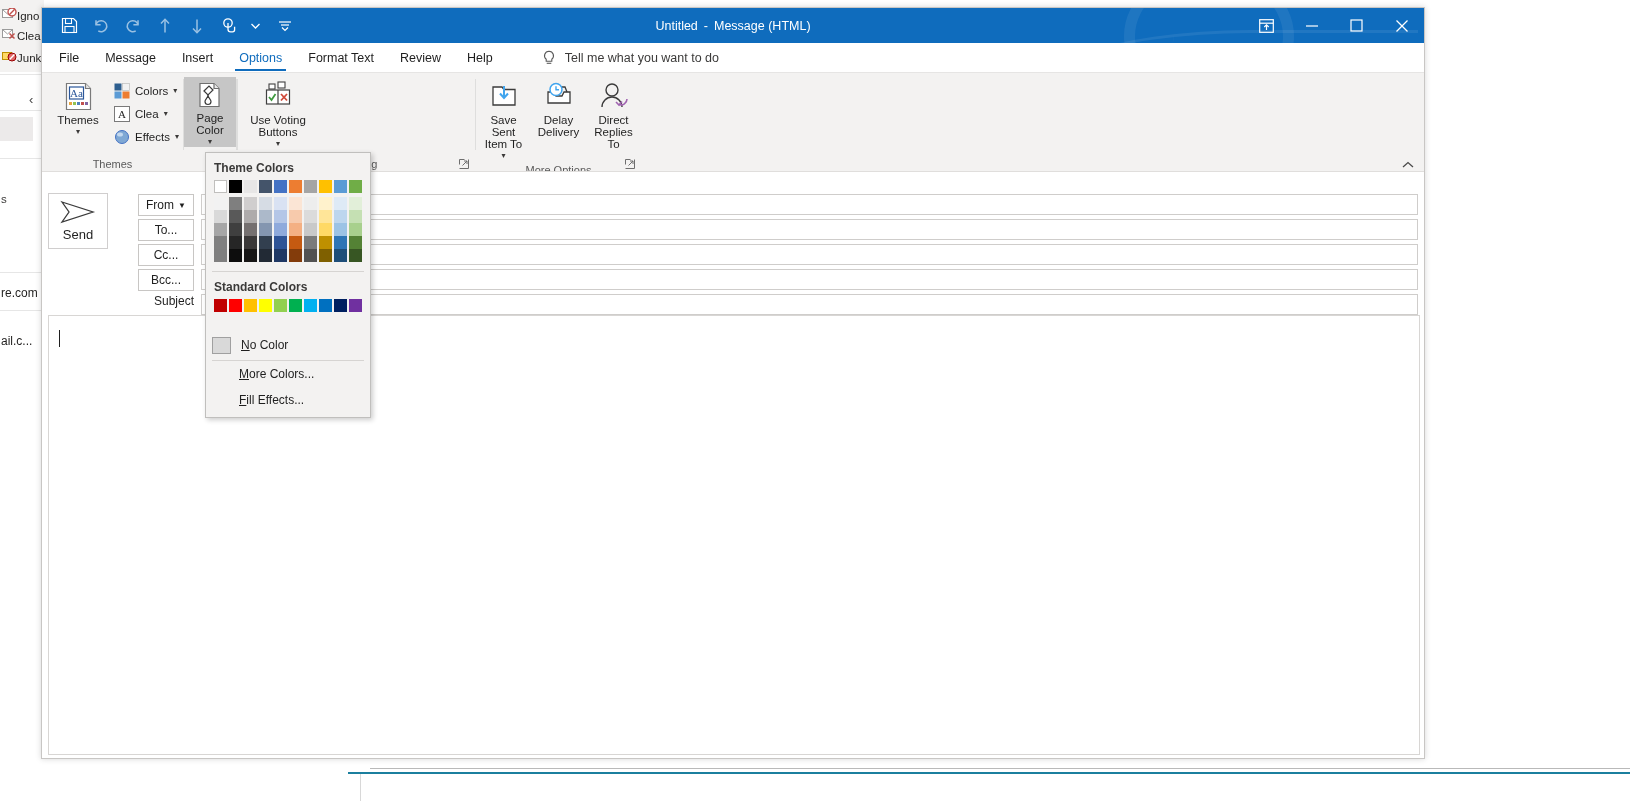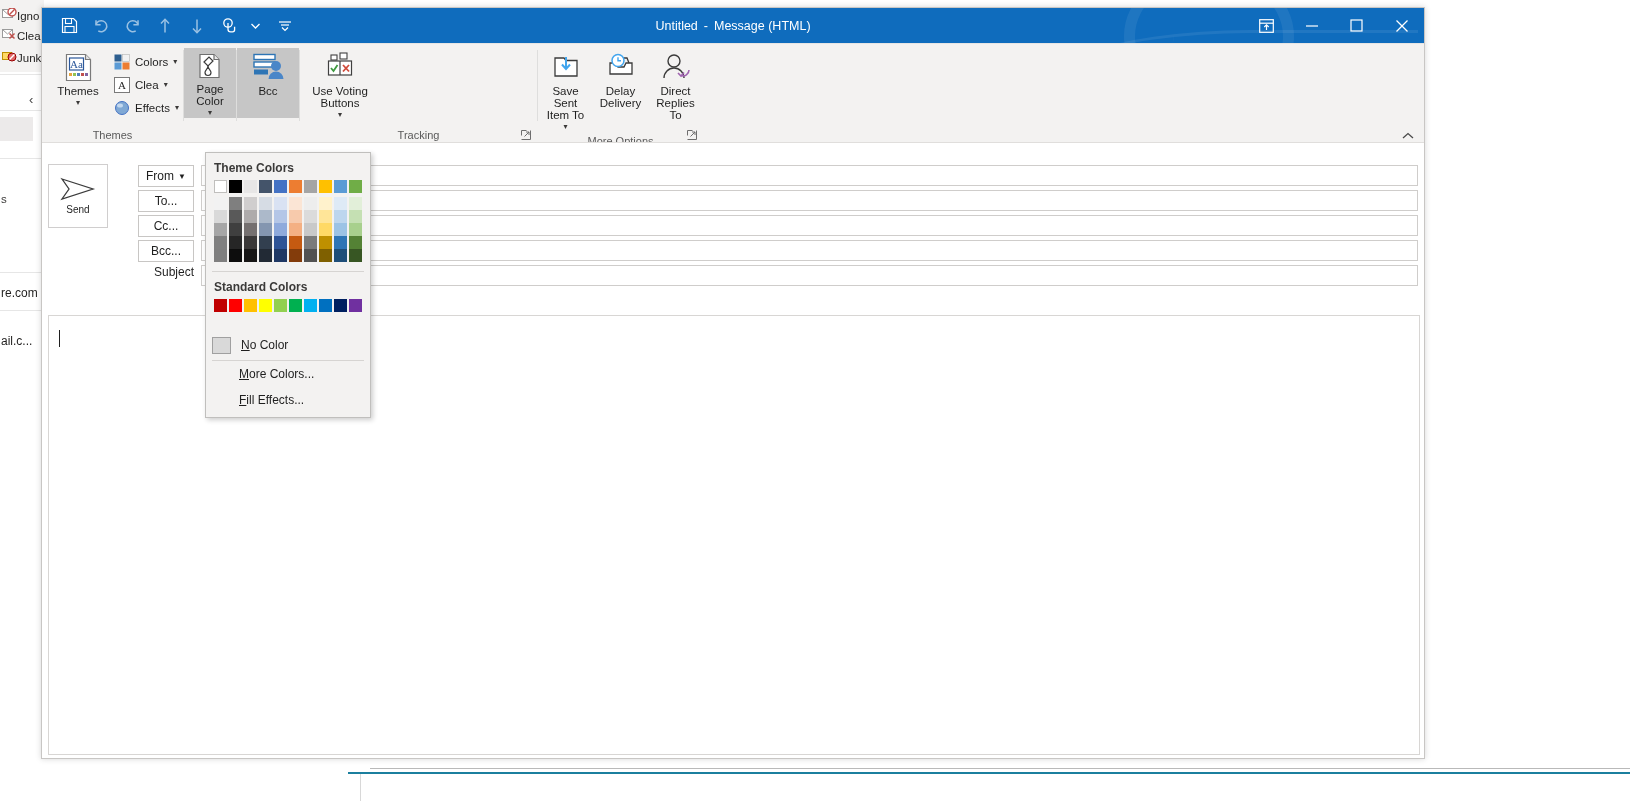--- a/index.html
+++ b/index.html
@@ -124,24 +124,24 @@
     position:absolute; right: 4px; bottom: 1px; width: 14px; height: 14px;
     display:flex; align-items:center; justify-content:center; color:#6e6e6e;
   }
   .collapse-ribbon { position:absolute; right: 10px; bottom: 1px; font-size: 11px; color:#4a4a4a; }
 
   .ribbon-underline { position:absolute; left:0; right:0; bottom:0; height:1px; background:#e0dedc; }
 
   
   .compose { position:relative; background:#ffffff; height: 139px; }
   .sendbtn {
-    position:absolute; left: 6px; top: 21px; width: 60px; height: 64px;
+    position:absolute; left: 6px; top: 21px; width: 60px; height: 56px;
     border: 1px solid #d0cece; background:#fff;
     display:flex; flex-direction:column; align-items:center; justify-content:center; gap:3px;
-    font-size: 10px; color:#1f1f1f;
+    font-size: 13px; color:#1f1f1f;
   }
   .fieldbtn {
     position:absolute; left: 96px; width: 56px; height: 22px;
     border: 1px solid #c8c6c4; background:#fff;
     display:flex; align-items:center; justify-content:center; gap:4px;
     font-size: 12px; color:#1f1f1f;
   }
   .fieldbtn .caret { font-size: 8px; }
   .inputbox {
     position:absolute; left: 159px; width: 1217px; height: 21px;
@@ -320,20 +320,36 @@
         </div>
         <div class="winbtn close">
           <svg width="14" height="14" viewBox="0 0 14 14">
             <line x1="1.5" y1="1.5" x2="12.5" y2="12.5" stroke="#fff" stroke-width="1.3"></line>
             <line x1="12.5" y1="1.5" x2="1.5" y2="12.5" stroke="#fff" stroke-width="1.3"></line>
           </svg>
         </div>
       </div>
     </div>
 
+    <div class="tabsrow">
+      <div class="tab">File</div>
+      <div class="tab">Message</div>
+      <div class="tab">Insert</div>
+      <div class="tab active">Options</div>
+      <div class="tab">Format Text</div>
+      <div class="tab">Review</div>
+      <div class="tab">Help</div>
+      <div class="tellme">
+        <svg class="bulb" viewBox="0 0 14 16">
+          <path d="M7 1.2 a4.5 4.5 0 0 1 2.8 8 v2.1 h-5.6 v-2.1 A4.5 4.5 0 0 1 7 1.2z" fill="none" stroke="#5a5a5a" stroke-width="1.1"></path>
+          <line x1="4.7" y1="13.3" x2="9.3" y2="13.3" stroke="#5a5a5a" stroke-width="1.1"></line>
+        </svg>
+        <span>Tell me what you want to do</span>
+      </div>
+    </div>
 
     <div class="ribbon">
 
       <div class="rgroup" style="width:141px">
         <div class="rgroup-body">
           <div class="bigbtn" style="margin-left:8px">
             <span class="ic">
               <svg width="31" height="31" viewBox="0 0 31 31">
                 <path d="M3.5 2.5h19l5 5v21h-24z" fill="#ffffff" stroke="#7a7a7a" stroke-width="1.2"></path>
                 <path d="M22.5 2.5v5h5" fill="#e3e3e3" stroke="#7a7a7a" stroke-width="1.2"></path>
@@ -398,37 +414,20 @@
             <span class="lbl">Page
 Color</span>
             <span class="caret">▾</span>
           </div>
         </div>
         <div class="rgroup-label"></div>
       </div>
 
       <div class="vsep"></div>
 
-      <div class="rgroup" style="width:62px">
-        <div class="rgroup-body">
-          <div class="bigbtn hl wide" style="height:70px">
-            <span class="ic">
-              <svg width="32" height="30" viewBox="0 0 32 30">
-                <rect x="2" y="2.5" width="21" height="5" fill="#fff" stroke="#2e75b5" stroke-width="1.4"></rect>
-                <rect x="2" y="10" width="21" height="5" fill="#fff" stroke="#2e75b5" stroke-width="1.4"></rect>
-                <rect x="2" y="17.5" width="14" height="5" fill="#2e75b5"></rect>
-                <circle cx="24" cy="14" r="5" fill="#4a86c8"></circle>
-                <path d="M16.5 27 a7.5 7.5 0 0 1 15 0z" fill="#4a86c8"></path>
-              </svg>
-            </span>
-            <span class="lbl">Bcc</span>
-          </div>
-        </div>
-        <div class="rgroup-label"></div>
-      </div>
 
       <div class="vsep"></div>
 
       <div class="rgroup" style="width:237px">
         <div class="rgroup-body">
           <div class="bigbtn w70" style="margin-left:4px">
             <span class="ic">
               <svg width="32" height="30" viewBox="0 0 32 30">
                 <rect x="7" y="3" width="6" height="5" fill="#fff" stroke="#404040" stroke-width="1.1"></rect>
                 <rect x="16" y="1" width="7" height="6" fill="#fff" stroke="#404040" stroke-width="1.1"></rect>

